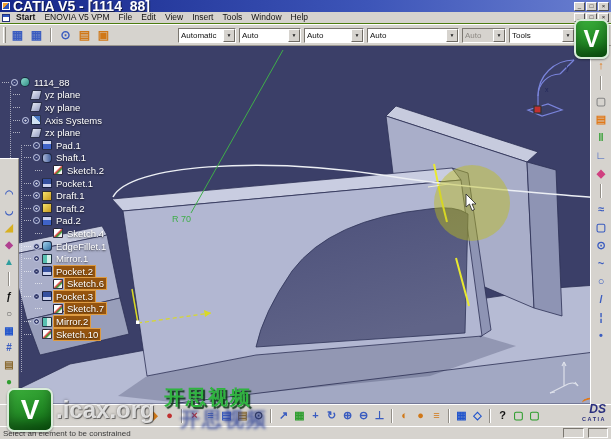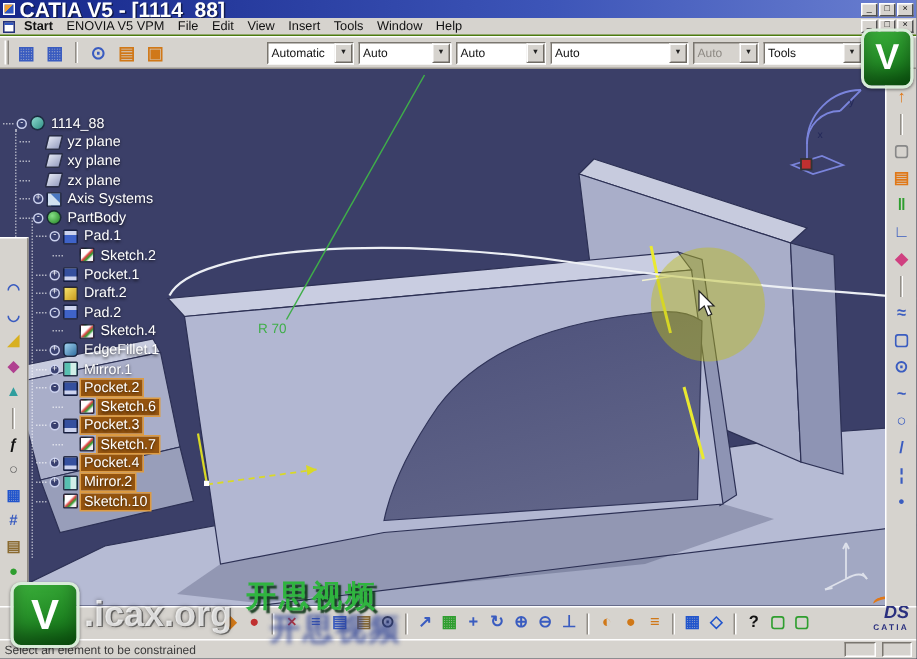--- a/index.html
+++ b/index.html
@@ -372,53 +372,59 @@
           <span class="tlabel">yz plane</span>
         </div>
         <div class="trow" style="padding-left: 11px;">
           <span class="stub"></span>
           <span class="exp-sp"></span>
           <span class="ti ti-plane"></span>
           <span class="tlabel">xy plane</span>
         </div>
         <div class="trow" style="padding-left: 11px;">
           <span class="stub"></span>
+          <span class="exp">+</span>
+          <span class="ti ti-axis-systems"></span>
+          <span class="tlabel">Axis Systems</span>
+        </div>
+        <div class="trow" style="padding-left: 11px;">
+          <span class="stub"></span>
           <span class="exp-sp"></span>
           <span class="ti ti-plane"></span>
           <span class="tlabel">zx plane</span>
-        </div>
-        <div class="trow" style="padding-left: 11px;">
-          <span class="stub"></span>
-          <span class="exp">+</span>
-          <span class="ti ti-axis-systems"></span>
-          <span class="tlabel">Axis Systems</span>
-        </div>
-        <div class="trow" style="padding-left: 11px;">
-          <span class="stub"></span>
-          <span class="exp">-</span>
-          <span class="ti ti-partbody"></span>
-          <span class="tlabel">PartBody</span>
         </div>
         <div class="trow" style="padding-left: 22px;">
           <span class="stub"></span>
           <span class="exp">-</span>
           <span class="ti ti-pad"></span>
           <span class="tlabel">Pad.1</span>
         </div>
+        <div class="trow" style="padding-left: 22px;">
+          <span class="stub"></span>
+          <span class="exp">-</span>
+          <span class="ti ti-shaft"></span>
+          <span class="tlabel">Shaft.1</span>
+        </div>
         <div class="trow" style="padding-left: 33px;">
           <span class="stub"></span>
           <span class="exp-sp"></span>
           <span class="ti ti-sketch"></span>
           <span class="tlabel">Sketch.2</span>
         </div>
         <div class="trow" style="padding-left: 22px;">
           <span class="stub"></span>
           <span class="exp">+</span>
           <span class="ti ti-pocket"></span>
           <span class="tlabel">Pocket.1</span>
+        </div>
+        <div class="trow" style="padding-left: 22px;">
+          <span class="stub"></span>
+          <span class="exp">+</span>
+          <span class="ti ti-draft"></span>
+          <span class="tlabel">Draft.1</span>
         </div>
         <div class="trow" style="padding-left: 22px;">
           <span class="stub"></span>
           <span class="exp">+</span>
           <span class="ti ti-draft"></span>
           <span class="tlabel">Draft.2</span>
         </div>
         <div class="trow" style="padding-left: 22px;">
           <span class="stub"></span>
           <span class="exp">-</span>
@@ -459,26 +465,20 @@
           <span class="stub"></span>
           <span class="exp">-</span>
           <span class="ti ti-pocket"></span>
           <span class="tlabel">Pocket.3</span>
         </div>
         <div class="trow sel" style="padding-left: 33px;">
           <span class="stub"></span>
           <span class="exp-sp"></span>
           <span class="ti ti-sketch"></span>
           <span class="tlabel">Sketch.7</span>
-        </div>
-        <div class="trow sel" style="padding-left: 22px;">
-          <span class="stub"></span>
-          <span class="exp">+</span>
-          <span class="ti ti-pocket"></span>
-          <span class="tlabel">Pocket.4</span>
         </div>
         <div class="trow sel" style="padding-left: 22px;">
           <span class="stub"></span>
           <span class="exp">+</span>
           <span class="ti ti-mirror"></span>
           <span class="tlabel">Mirror.2</span>
         </div>
         <div class="trow sel" style="padding-left: 22px;">
           <span class="stub"></span>
           <span class="exp-sp"></span>

